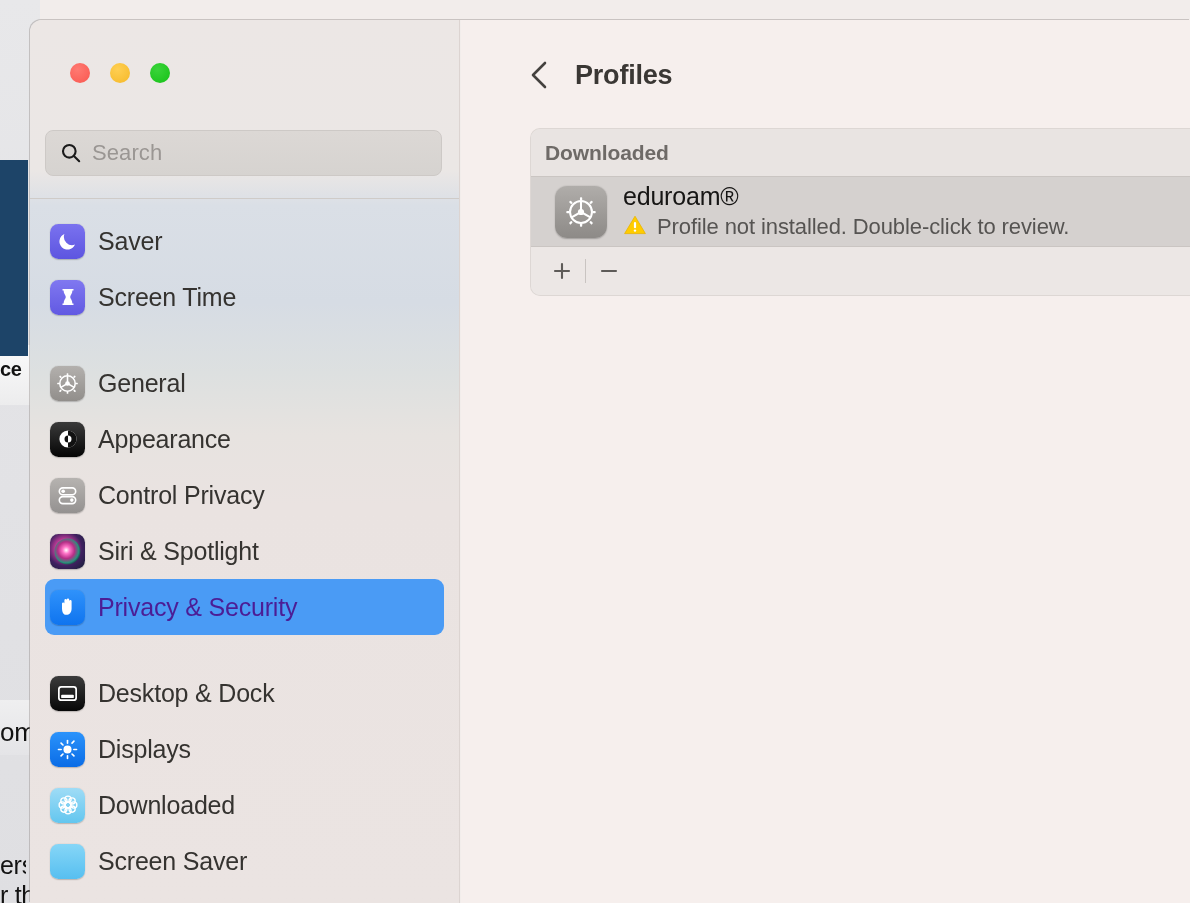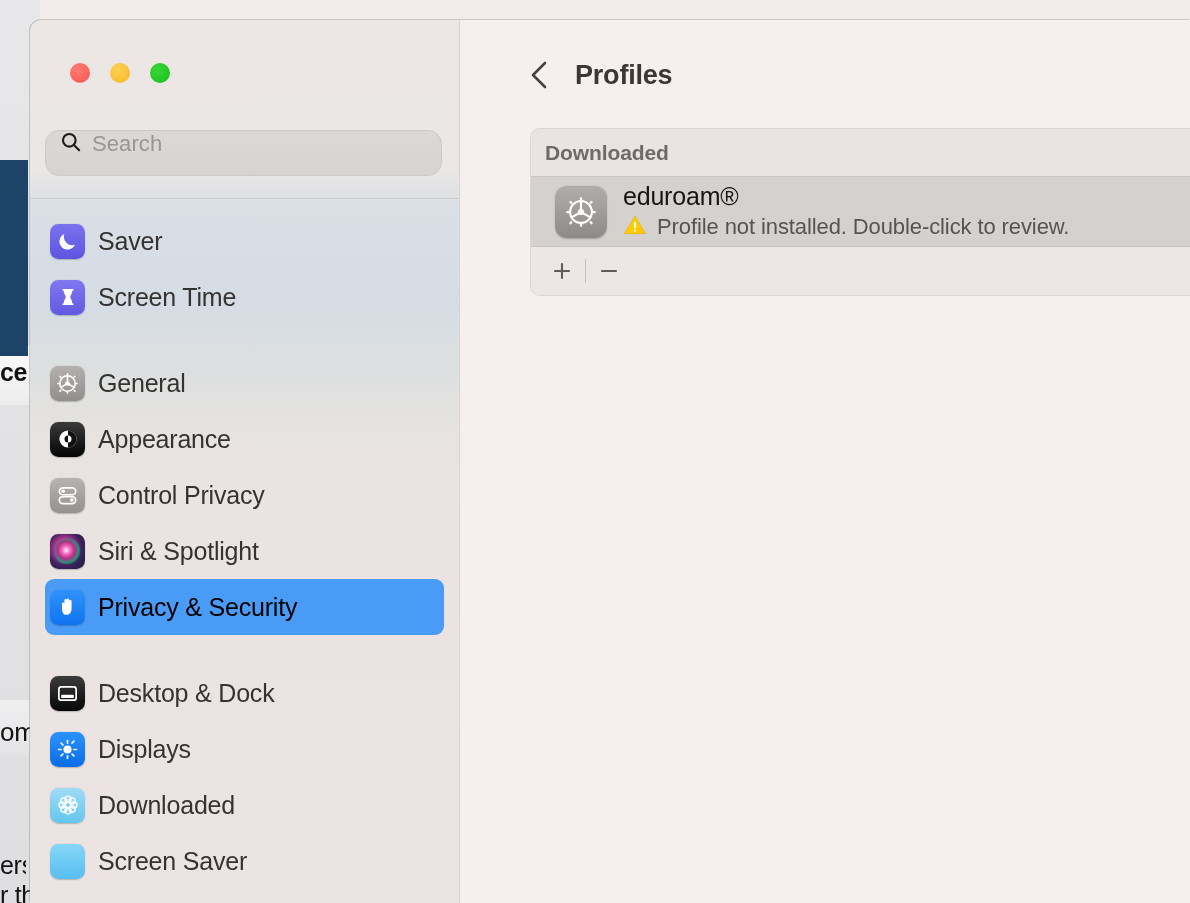--- a/index.html
+++ b/index.html
@@ -34,21 +34,21 @@
     background: #1d4468;
   }
   .bg-text {
     position: absolute;
     left: 0;
     font-family: "Liberation Sans", sans-serif;
     color: #121212;
     white-space: nowrap;
     overflow: hidden;
   }
-  .bg-text.t1 { top: 358px; width: 46px; font-size: 25px; font-weight: 700; letter-spacing: -0.3px; }
+  .bg-text.t1 { top: 358px; width: 46px; font-size: 20px; font-weight: 700; letter-spacing: -0.3px; }
   .bg-text.t2 { top: 717px; width: 42px; font-size: 26px; font-weight: 400; letter-spacing: -0.3px; }
   .bg-text.t3 { top: 851px; width: 26px; font-size: 25px; font-weight: 400; letter-spacing: -0.3px; }
   .bg-text.t4 { top: 881px; width: 30px; font-size: 25px; font-weight: 400; letter-spacing: -0.3px; }
 
   .bg-band-a {
     position: absolute; left: 0; top: 345px; width: 40px; height: 60px;
     background: linear-gradient(180deg,#fbfbfb 0%,#ececed 100%);
   }
   .bg-band-b {
     position: absolute; left: 0; top: 700px; width: 40px; height: 55px;
@@ -89,25 +89,25 @@
   }
   .tl { width: 20px; height: 20px; border-radius: 50%; }
   .tl.red    { background: radial-gradient(circle at 38% 32%, #ff7a72, #f9574f); }
   .tl.yellow { background: radial-gradient(circle at 38% 32%, #ffcf52, #f5b828); }
   .tl.green  { background: radial-gradient(circle at 38% 32%, #3ad43a, #16c116); }
 
   #search-field {
     position: absolute;
     left: 15px; top: 110px;
     width: 397px; height: 46px;
-    border-radius: 14px;
+    border-radius: 8px;
     background: linear-gradient(180deg,#dcd8d5 0%, #d6d3d0 100%);
     border: 1px solid #cdc9c6;
-    display: flex; 
-    padding: 0 14px;
+    display: flex; align-items: center;
+    padding: 16px 14px;
   }
   #search-field .mag { margin-right: 10px; display: flex; }
   #search-field .ph {
     font-size: 22px; color: #9a9693; letter-spacing: .1px;
   }
 
   #sidebar-scroll {
     position: absolute;
     left: 0; top: 178px;
     width: 429px; height: 705px;
@@ -120,21 +120,21 @@
 
   .sb-item {
     position: relative;
     display: flex; align-items: center;
     height: 56px;
     margin: 0 15px;
     padding-left: 5px;
     border-radius: 9px;
   }
   .sb-item.selected { background: #4a9bf5; }
-  .sb-item.selected .sb-label { color: #000000; }
+  .sb-item.selected .sb-label { color: #4c1d95; }
 
   .sb-icon {
     width: 35px; height: 35px;
     border-radius: 8.5px;
     flex: none;
     display: flex; align-items: center; justify-content: center;
     box-shadow: 0 .5px 1.2px rgba(0,0,0,.22);
     overflow: hidden;
   }
   .sb-label {

